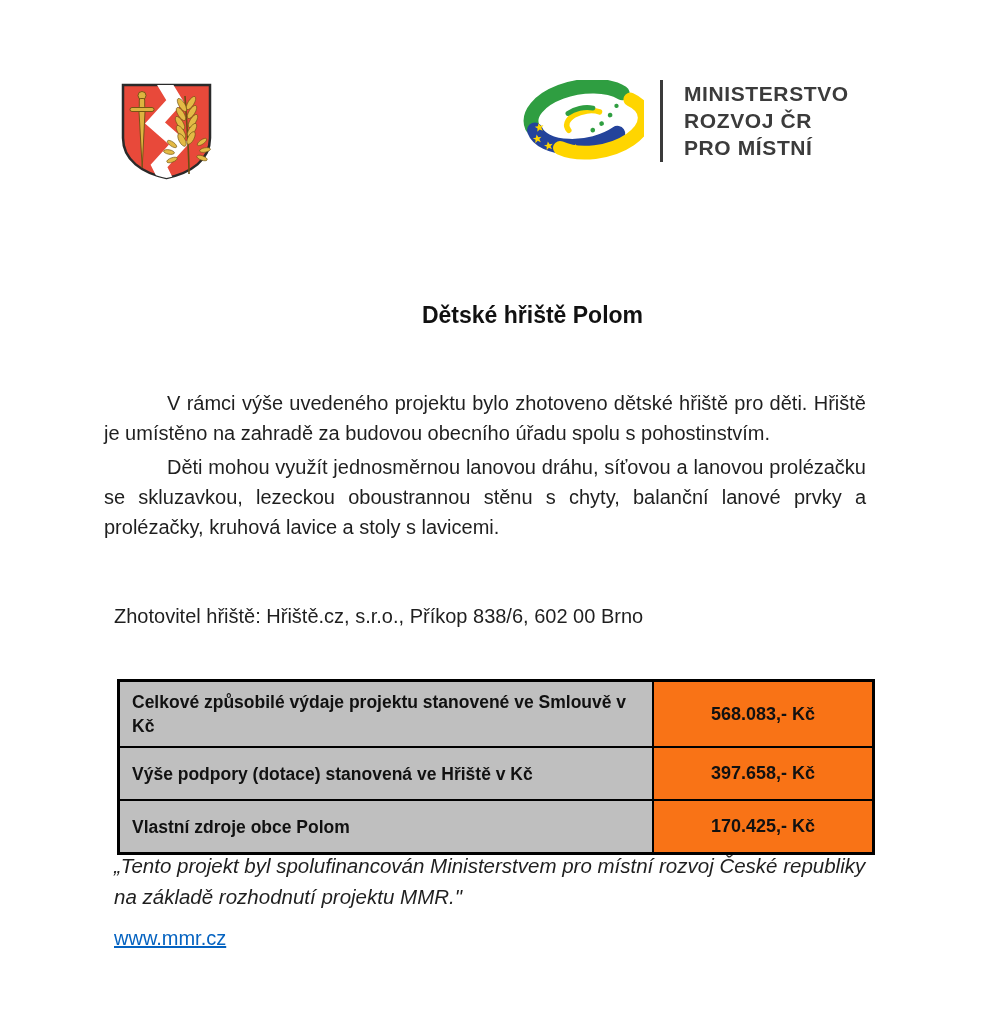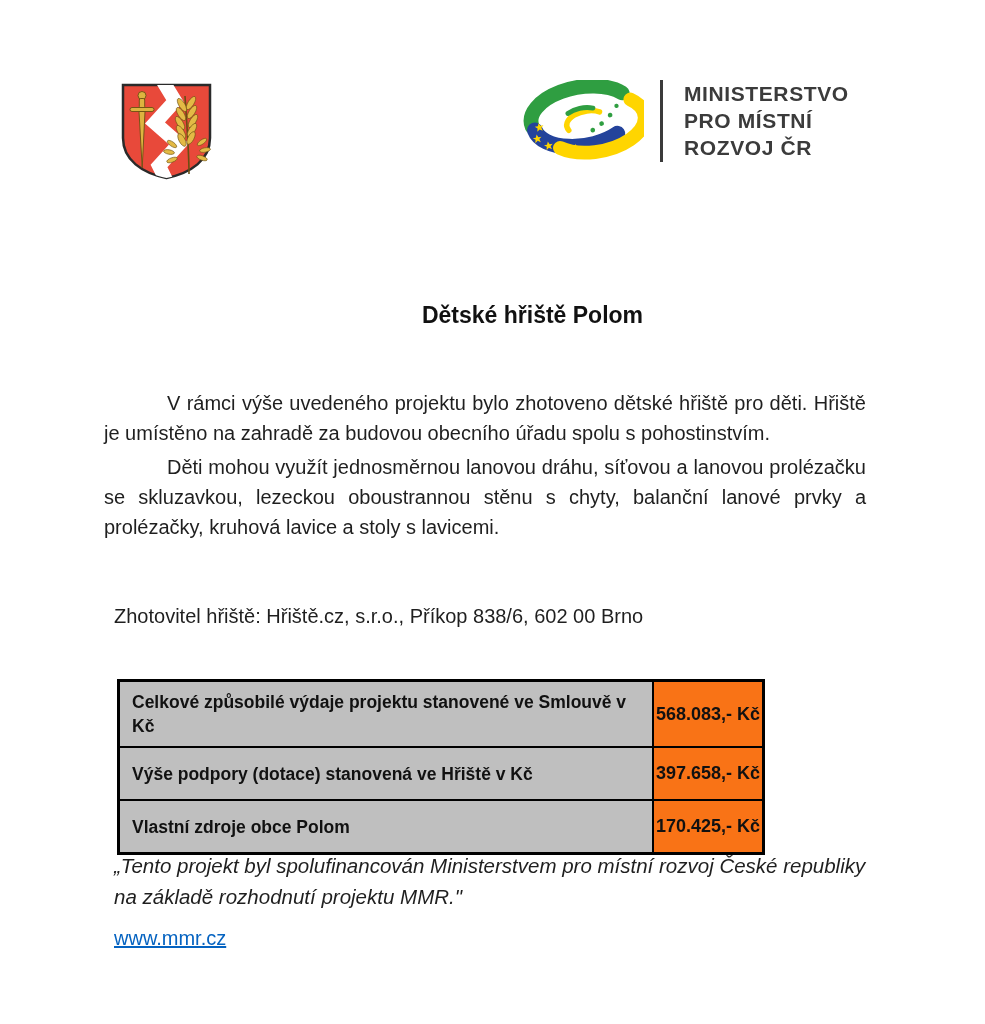--- a/index.html
+++ b/index.html
@@ -33,21 +33,21 @@
   }
   .body-text p{margin:0;text-indent:63px;}
   .body-text p + p{margin-top:4px;}
   .contractor{
     position:absolute;top:605px;left:114px;width:762px;
     font-size:20px;
   }
   
   table.cost{
     position:absolute;top:679px;left:117px;
-    width:648px;border-collapse:collapse;
+    width:758px;border-collapse:collapse;
     border:3px solid #000;
     font-size:17.5px;font-weight:bold;color:#111;
   }
   table.cost td{border:2px solid #000;vertical-align:middle;}
   td.lbl{background:#bfbfbf;width:508px;padding:5px 12px;line-height:24px;}
   td.val{background:#f97316;text-align:center;font-size:18px;}
   tr.r1 td{height:54px;}
   tr.r2 td,tr.r3 td{height:41px;}
   
   .footer{position:absolute;top:850px;left:114px;width:770px;}
@@ -123,22 +123,22 @@
         <use href="#star" transform="translate(19 40) scale(1.5)"></use>
         <use href="#star" transform="translate(15 51) scale(1.5)"></use>
         <use href="#star" transform="translate(25 60) scale(1.5)"></use>
         <use href="#star" transform="translate(38 65) scale(1.5)"></use>
         <use href="#star" transform="translate(52 67) scale(1.4)"></use>
       </g>
     </svg>
     <div class="mmr-divider"></div>
     <div class="mmr-name">
       <div>MINISTERSTVO</div>
+      <div>ROZVOJ ČR</div>
       <div>PRO MÍSTNÍ</div>
-      <div>ROZVOJ ČR</div>
     </div>
   </div>
 
   <div class="title">Dětské hřiště Polom</div>
 
   <div class="body-text">
     <p>V rámci výše uvedeného projektu bylo zhotoveno dětské hřiště pro děti. Hřiště je umístěno na zahradě za budovou obecního úřadu spolu s pohostinstvím.</p>
     <p>Děti mohou využít jednosměrnou lanovou dráhu, síťovou a lanovou prolézačku se skluzavkou, lezeckou oboustrannou stěnu s chyty, balanční lanové prvky a prolézačky, kruhová lavice a stoly s lavicemi.</p>
   </div>
 

